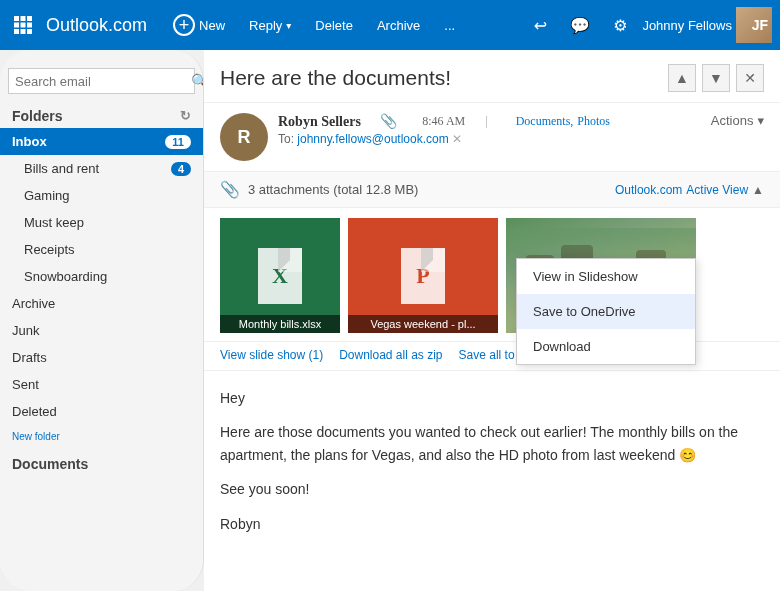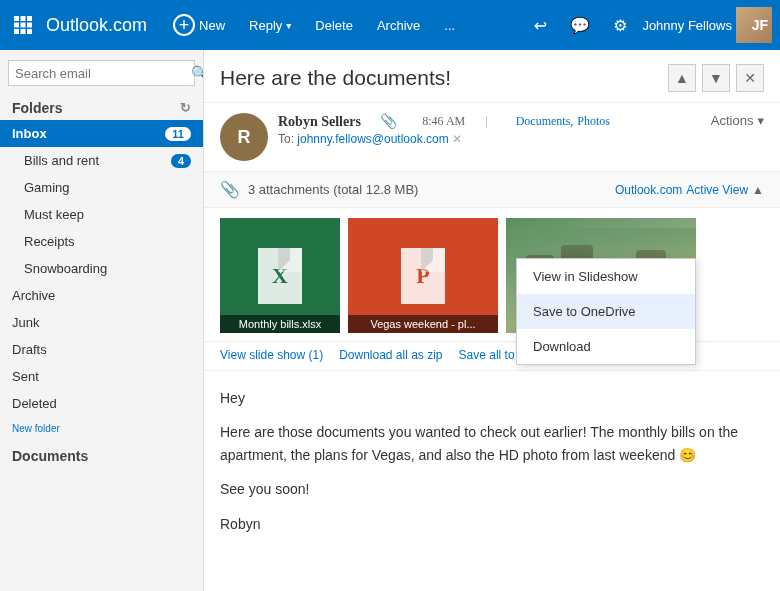--- a/index.html
+++ b/index.html
@@ -17,21 +17,21 @@
     .topbar-spacer { flex: 1; }
     .topbar-icon-btn { width: 36px; height: 36px; display: flex; align-items: center; justify-content: center; cursor: pointer; border-radius: 2px; color: white; font-size: 16px; }
     .user-name { color: white; font-size: 13px; cursor: pointer; }
     .avatar { width: 36px; height: 36px; background: #ccc; overflow: hidden; cursor: pointer; }
     .new-btn-circle { width: 22px; height: 22px; border-radius: 50%; border: 2px solid white; display: flex; align-items: center; justify-content: center; font-size: 18px; font-weight: 300; }
 
     
     #main { display: flex; height: 541px; }
 
     
-    #sidebar { width: 204px; background: #f4f4f4; border-right: 1px solid #ddd; padding: 4px 0; overflow-y: auto; flex-shrink: 0; }
+    #sidebar { width: 204px; background: #f4f4f4; border-right: 1px solid #ddd; padding: 12px 0; overflow-y: auto; flex-shrink: 0; border-radius: 31px; }
     .search-box { margin: 6px 8px 10px; display: flex; align-items: center; border: 1px solid #ccc; background: white; padding: 4px 6px; }
     .search-box input { border: none; outline: none; flex: 1; font-size: 13px; color: #333; }
     .search-box .search-icon { color: #666; font-size: 14px; cursor: pointer; }
     .folders-header { display: flex; align-items: flex-start; justify-content: space-between; padding: 4px 12px; color: #444; font-size: 14px; font-weight: 600; }
     .folders-header .refresh-icon { color: #888; font-size: 13px; cursor: pointer; }
     .folder-item { display: flex; align-items: center; padding: 6px 12px; cursor: pointer; color: #333; }
     .folder-item.active { background: #0072c6; color: white; font-weight: 600; }
     .folder-item.active .badge { background: white; color: #0072c6; }
     .folder-item .badge { margin-left: auto; background: #0072c6; color: white; border-radius: 10px; padding: 1px 7px; font-size: 11px; font-weight: 600; }
     .folder-item.sub { padding-left: 24px; font-size: 13px; }

